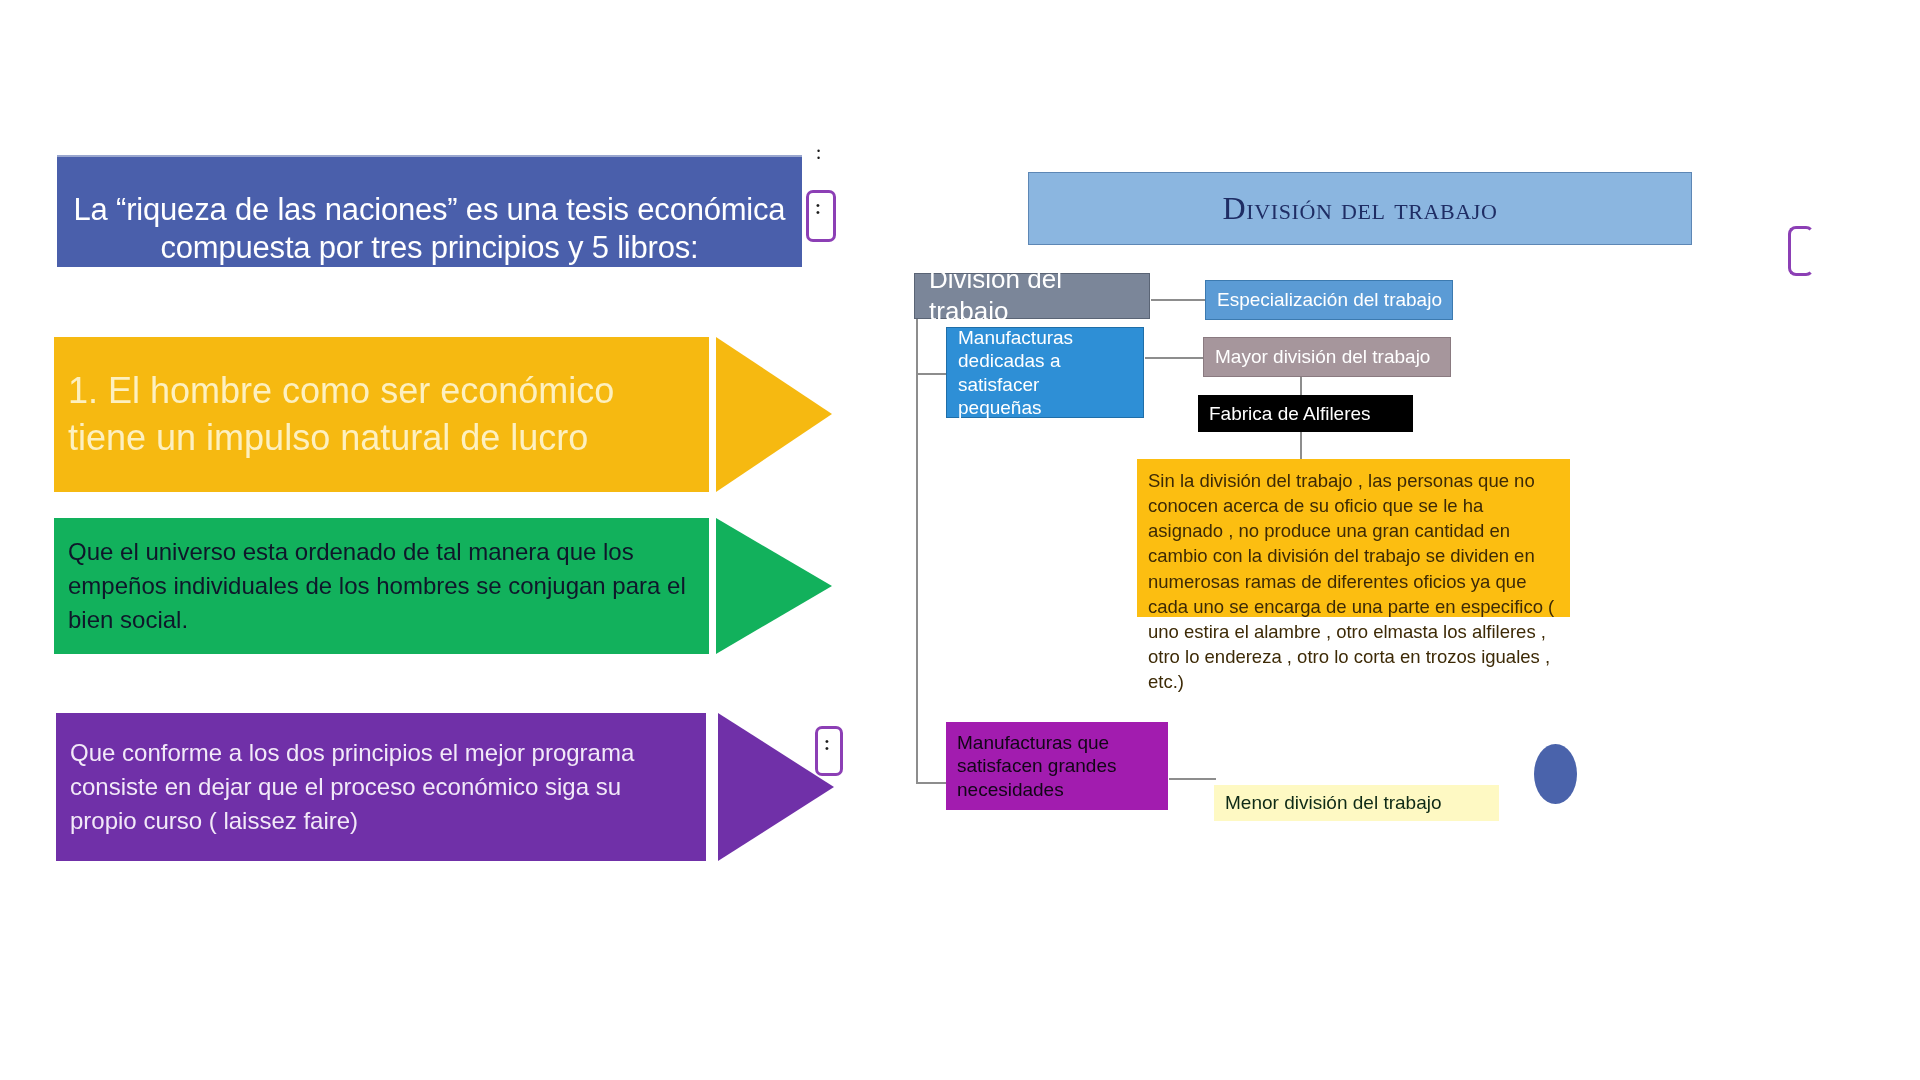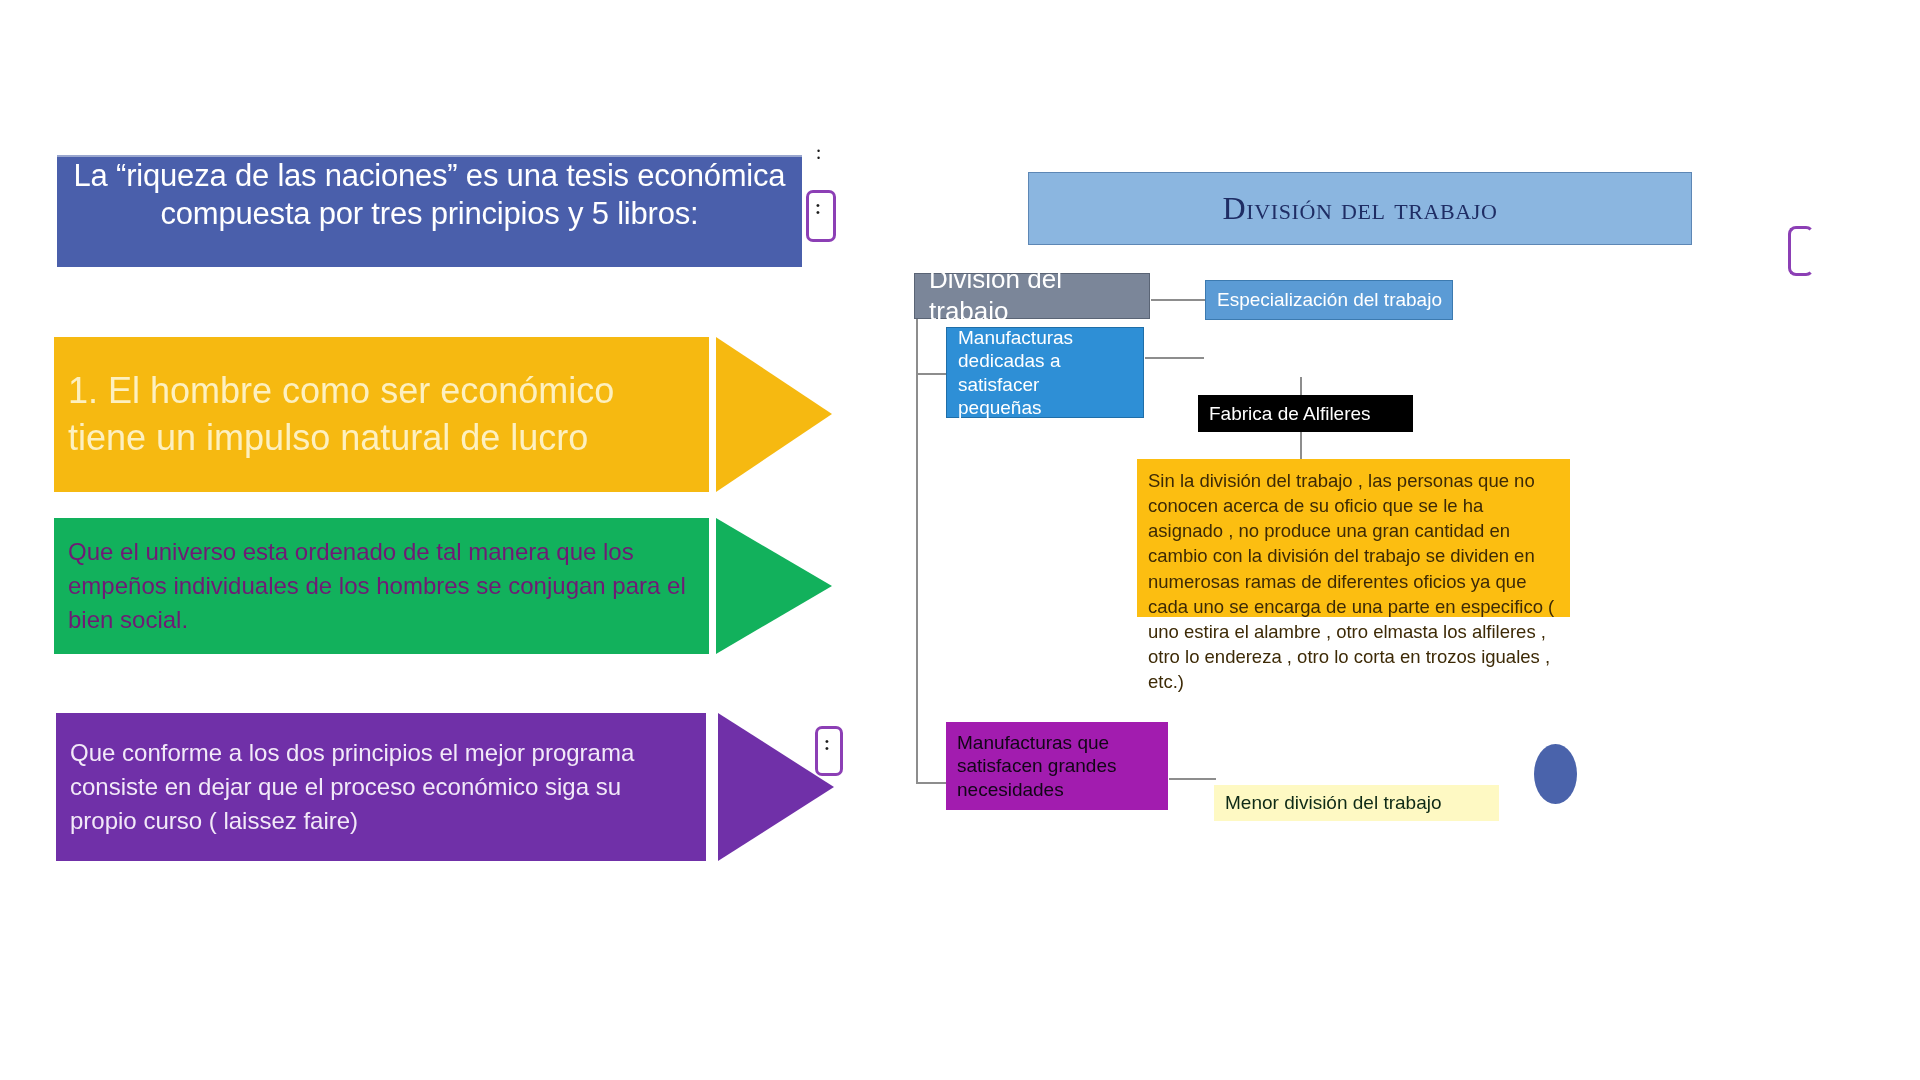--- a/index.html
+++ b/index.html
@@ -26,21 +26,21 @@
 
   .title-banner {
     position: absolute;
     left: 57px;
     top: 155px;
     width: 745px;
     height: 112px;
     background: #4a5fab;
     border-top: 2px solid #9aa7cf;
     display: flex;
-    align-items: flex-start;
+    align-items: flex-end;
     justify-content: center;
     text-align: center;
     padding: 0 14px;
   }
   .title-banner .txt {
     color: #ffffff;
     font-size: 31px;
     line-height: 1.22;
     font-weight: 400;
     letter-spacing: -0.2px;
@@ -91,21 +91,21 @@
 
   
   #row-green { left: 54px; top: 518px; width: 770px; height: 136px; }
   #row-green .arrow-body {
     width: 655px;
     background: #12b15c;
   }
   #row-green .txt {
     font-size: 24px;
     line-height: 1.42;
-    color: #701a75;
+    color: #0f172a;
   }
   #row-green .arrow-head {
     left: 662px;
     border-top: 68px solid transparent;
     border-bottom: 68px solid transparent;
     border-left: 116px solid #12b15c;
   }
 
   
   #row-purple { left: 48px; top: 713px; width: 790px; height: 148px; }
@@ -351,20 +351,23 @@
     <div class="node" id="n-espec">
       <span class="txt">Especialización del trabajo</span>
     </div>
 
     <div class="node" id="n-manuf-peq">
       <span class="txt">Manufacturas
 dedicadas a satisfacer
 pequeñas</span>
     </div>
 
+    <div class="node" id="n-mayor">
+      <span class="txt">Mayor división del trabajo</span>
+    </div>
 
     <div class="node" id="n-fabrica">
       <span class="txt">Fabrica de Alfileres</span>
     </div>
 
     <div class="node" id="n-parrafo">
       <span class="txt">Sin la división del trabajo , las personas que no conocen acerca de su oficio que se le ha asignado , no produce una gran cantidad en cambio con la división del trabajo se dividen en numerosas ramas de diferentes oficios ya que cada uno se encarga de una parte en especifico ( uno estira el alambre , otro elmasta los alfileres , otro lo endereza , otro lo corta en trozos iguales , etc.)</span>
     </div>
 
     <div class="node" id="n-manuf-gr">

